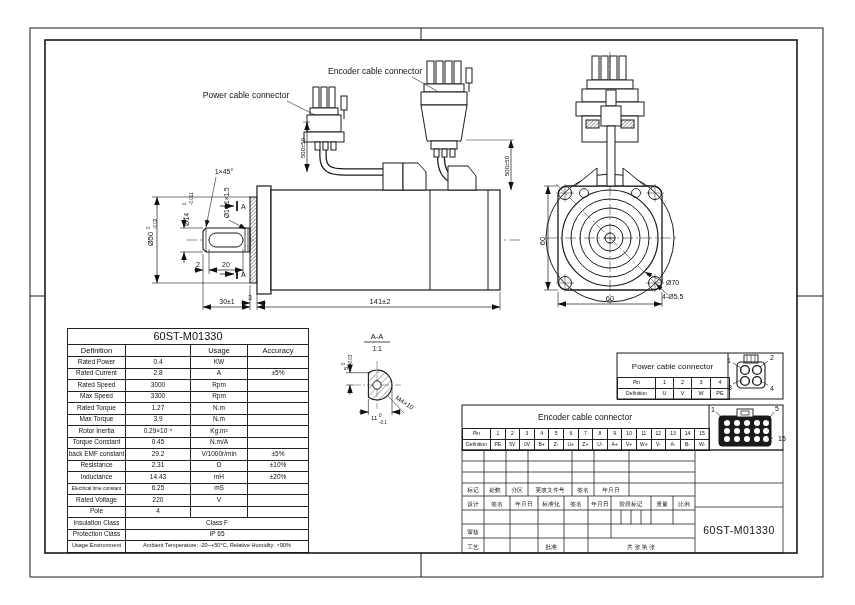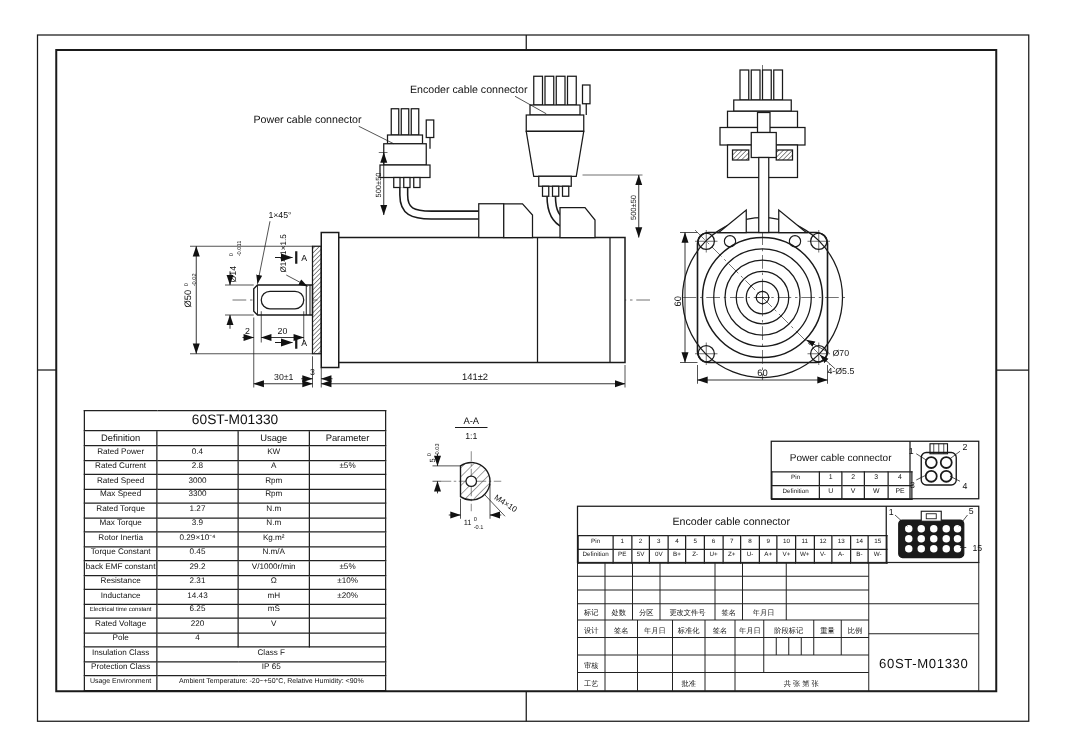--- a/index.html
+++ b/index.html
@@ -36,21 +36,21 @@
     <thead>
       <tr>
         <td colspan="4" class="ttl">60ST-M01330</td>
       </tr>
     </thead>
     <tbody>
         <tr>
           <td class="hdr">Definition</td>
           <td class="hdr"></td>
           <td class="hdr">Usage</td>
-          <td class="hdr">Parameter</td>
+          <td class="hdr">Accuracy</td>
         </tr>
         <tr>
           <td>Rated Power</td>
           <td>0.4</td>
           <td>KW</td>
           <td></td>
         </tr>
         <tr>
           <td>Rated Current</td>
           <td>2.8</td>

